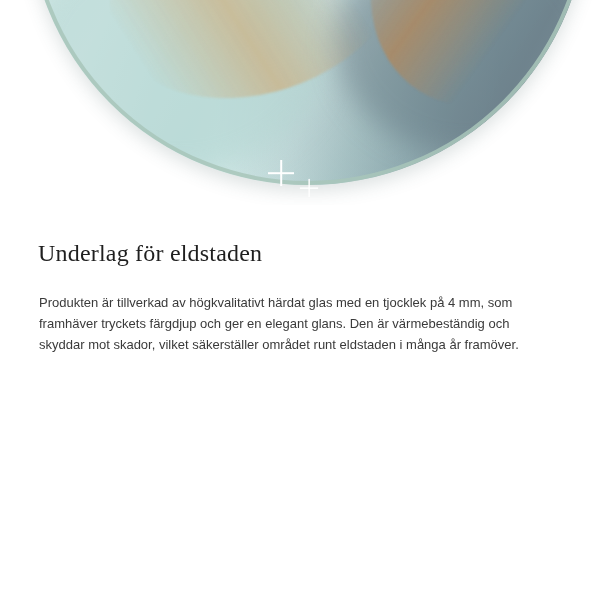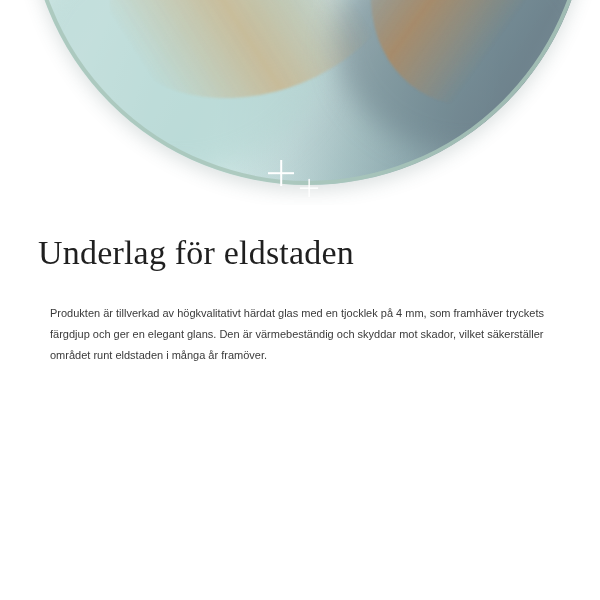--- a/index.html
+++ b/index.html
@@ -138,30 +138,30 @@
     position: absolute;
     left: 0;
     top: 205px;
     width: 600px;
   }
   .headline {
     margin: 0;
     padding: 32px 38px 0 38px;
     font-family: "Liberation Serif", serif;
     font-weight: 400;
-    font-size: 34px;
+    font-size: 24px;
     line-height: 32px;
     color: #1f1f1f;
     letter-spacing: 0.2px;
   }
   .headline .line2 { display: block; }
   .body-copy {
-    margin: 12px;
+    margin: 1px;
     padding: 22px 42px 0 38px;
-    font-size: 11px;
+    font-size: 13px;
     line-height: 21px;
     color: #3a3a3a;
   }
 
   
   .features {
     position: absolute;
     left: 0;
     top: 596px;
     width: 600px;

